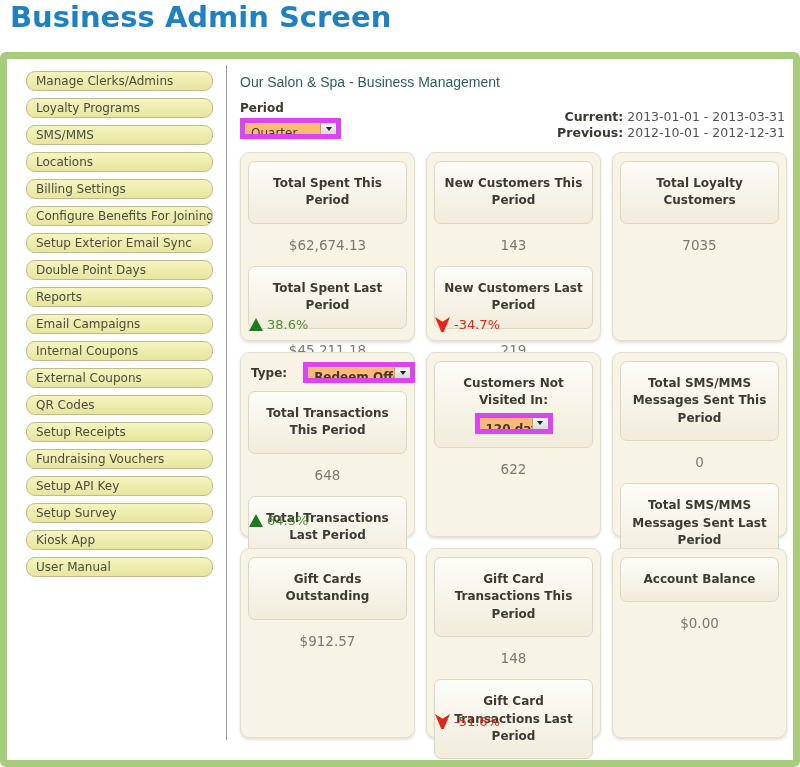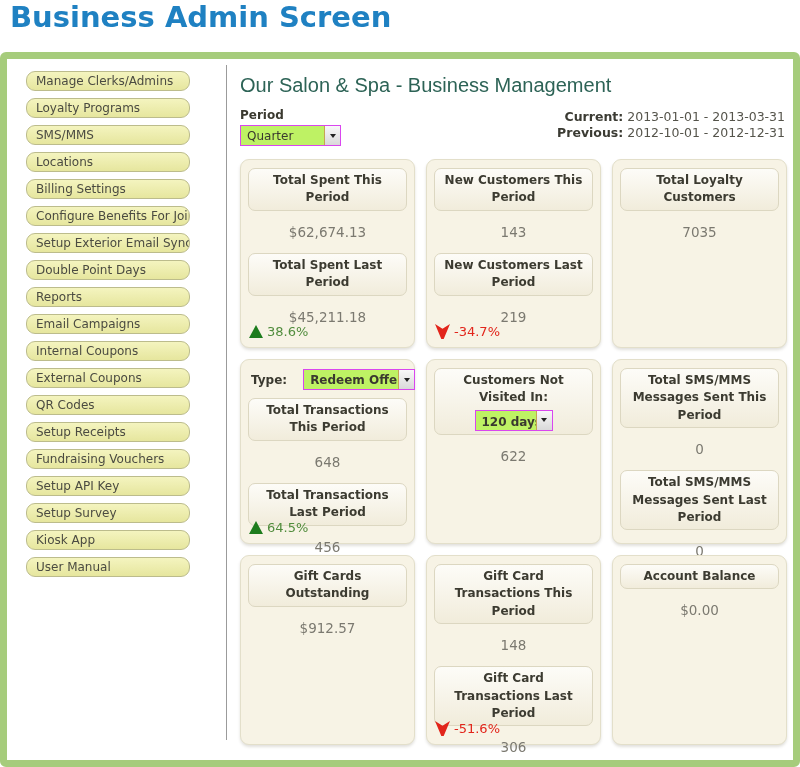--- a/index.html
+++ b/index.html
@@ -25,43 +25,43 @@
     width: 220px; padding: 12px 0 0 19px; position: relative; flex: none;
   }
   .sidebar::after {
     content: ""; position: absolute; right: 0; top: 6px; bottom: 20px;
     width: 1px; background: #9b9b9b;
   }
   .sidebar-heading {
     margin: 0 0 12px 2px; font-size: 21px; font-weight: normal; color: #8f8f8f;
   }
   .sbtn {
-    width: 164px; height: 20px; margin-bottom: 7px;
+    width: 187px; height: 20px; margin-bottom: 7px;
     border: 1px solid #bcbc8c; border-radius: 9px;
     background: linear-gradient(#f4f4bf, #e6e69e);
     font-size: 12px; color: #4b4b41; line-height: 17px;
     padding: 1px 0 0 9px; cursor: pointer;
     white-space: nowrap; overflow: hidden;
   }
   
   .main { flex: 1; position: relative; padding: 13px 12px 0 13px; }
   .page-heading {
-    margin: 2px 0 0 0; font-weight: normal; font-size: 20px; color: #2d6356;
+    margin: 2px 0 0 0; font-weight: normal; font-size: 14px; color: #2d6356;
     font-family: "Liberation Sans", sans-serif;
   }
   .period-label { margin: 11px 0 3px 0; font-size: 12px; font-weight: bold; color: #3a392f; }
   .dates {
     position: absolute; top: 50px; right: 14px; text-align: right;
     font-size: 12.5px; line-height: 1.3; color: #55544b;
   }
   .dates .lbl { font-weight: bold; color: #3b3b33; }
   
   .combo {
     display: inline-flex; align-items: stretch; height: 21px;
-    background: #bef264; border: 1px solid #d946ef; cursor: pointer;
+    background: #fdba74; border: 5px solid #d946ef; cursor: pointer;
   }
   .combo-text { flex: 1; padding: 3px 5px 0 6px; font-size: 12px; color: #3a392f; text-align: left; white-space: nowrap; overflow: hidden; }
   .combo-btn { width: 16px; flex: none; border-left: 1px solid #c6a454; background: linear-gradient(#f8f8f8, #d9d9d9); display: flex; align-items: center; justify-content: center; }
   .combo-arrow { width: 0; height: 0; border-left: 3px solid transparent; border-right: 3px solid transparent; border-top: 4px solid #222; }
   .combo.period { width: 101px; margin-bottom: 2px; }
   .combo.type { width: 112px; }
   .combo.days { width: 78px; }
   
   .grid {
     margin-top: 11px; display: grid;
@@ -70,21 +70,21 @@
     column-gap: 11px; row-gap: 11px;
   }
   .card {
     position: relative; background: #f7f3e5;
     border: 1px solid #e3dfca; border-radius: 9px;
     padding: 8px 7px; box-shadow: 0 2px 3px rgba(90,85,60,.18);
   }
   .pill {
     background: linear-gradient(#fdfcf8, #f1ecdb);
     border: 1px solid #dcd7c1; border-radius: 7px;
-    padding: 3px 4px; text-align: center;
+    padding: 13px 4px; text-align: center;
     font-size: 12px; font-weight: bold; line-height: 1.45; color: #3c3b31;
   }
   .value { text-align: center; font-size: 13.5px; color: #7b7970; margin: 13px 0 13px; }
   .trend { position: absolute; left: 8px; bottom: 8px; display: flex; align-items: center; font-size: 13px; }
   .trend.up { color: #508c3c; }
   .trend.down { color: #e2251b; }
   .arr-up { width: 0; height: 0; border-left: 7px solid transparent; border-right: 7px solid transparent; border-bottom: 13px solid #1d7c1d; margin-right: 4px; }
   .arr-down { width: 15px; height: 15px; background: #e2251b; clip-path: polygon(0 0, 42% 100%, 58% 100%, 100% 0, 50% 32%); margin-right: 4px; }
   .type-row { display: flex; align-items: center; gap: 16px; margin: 1px 0 8px 3px; font-size: 12px; font-weight: bold; color: #3a392f; }
   .combo-center { text-align: center; margin-top: 3px; }

